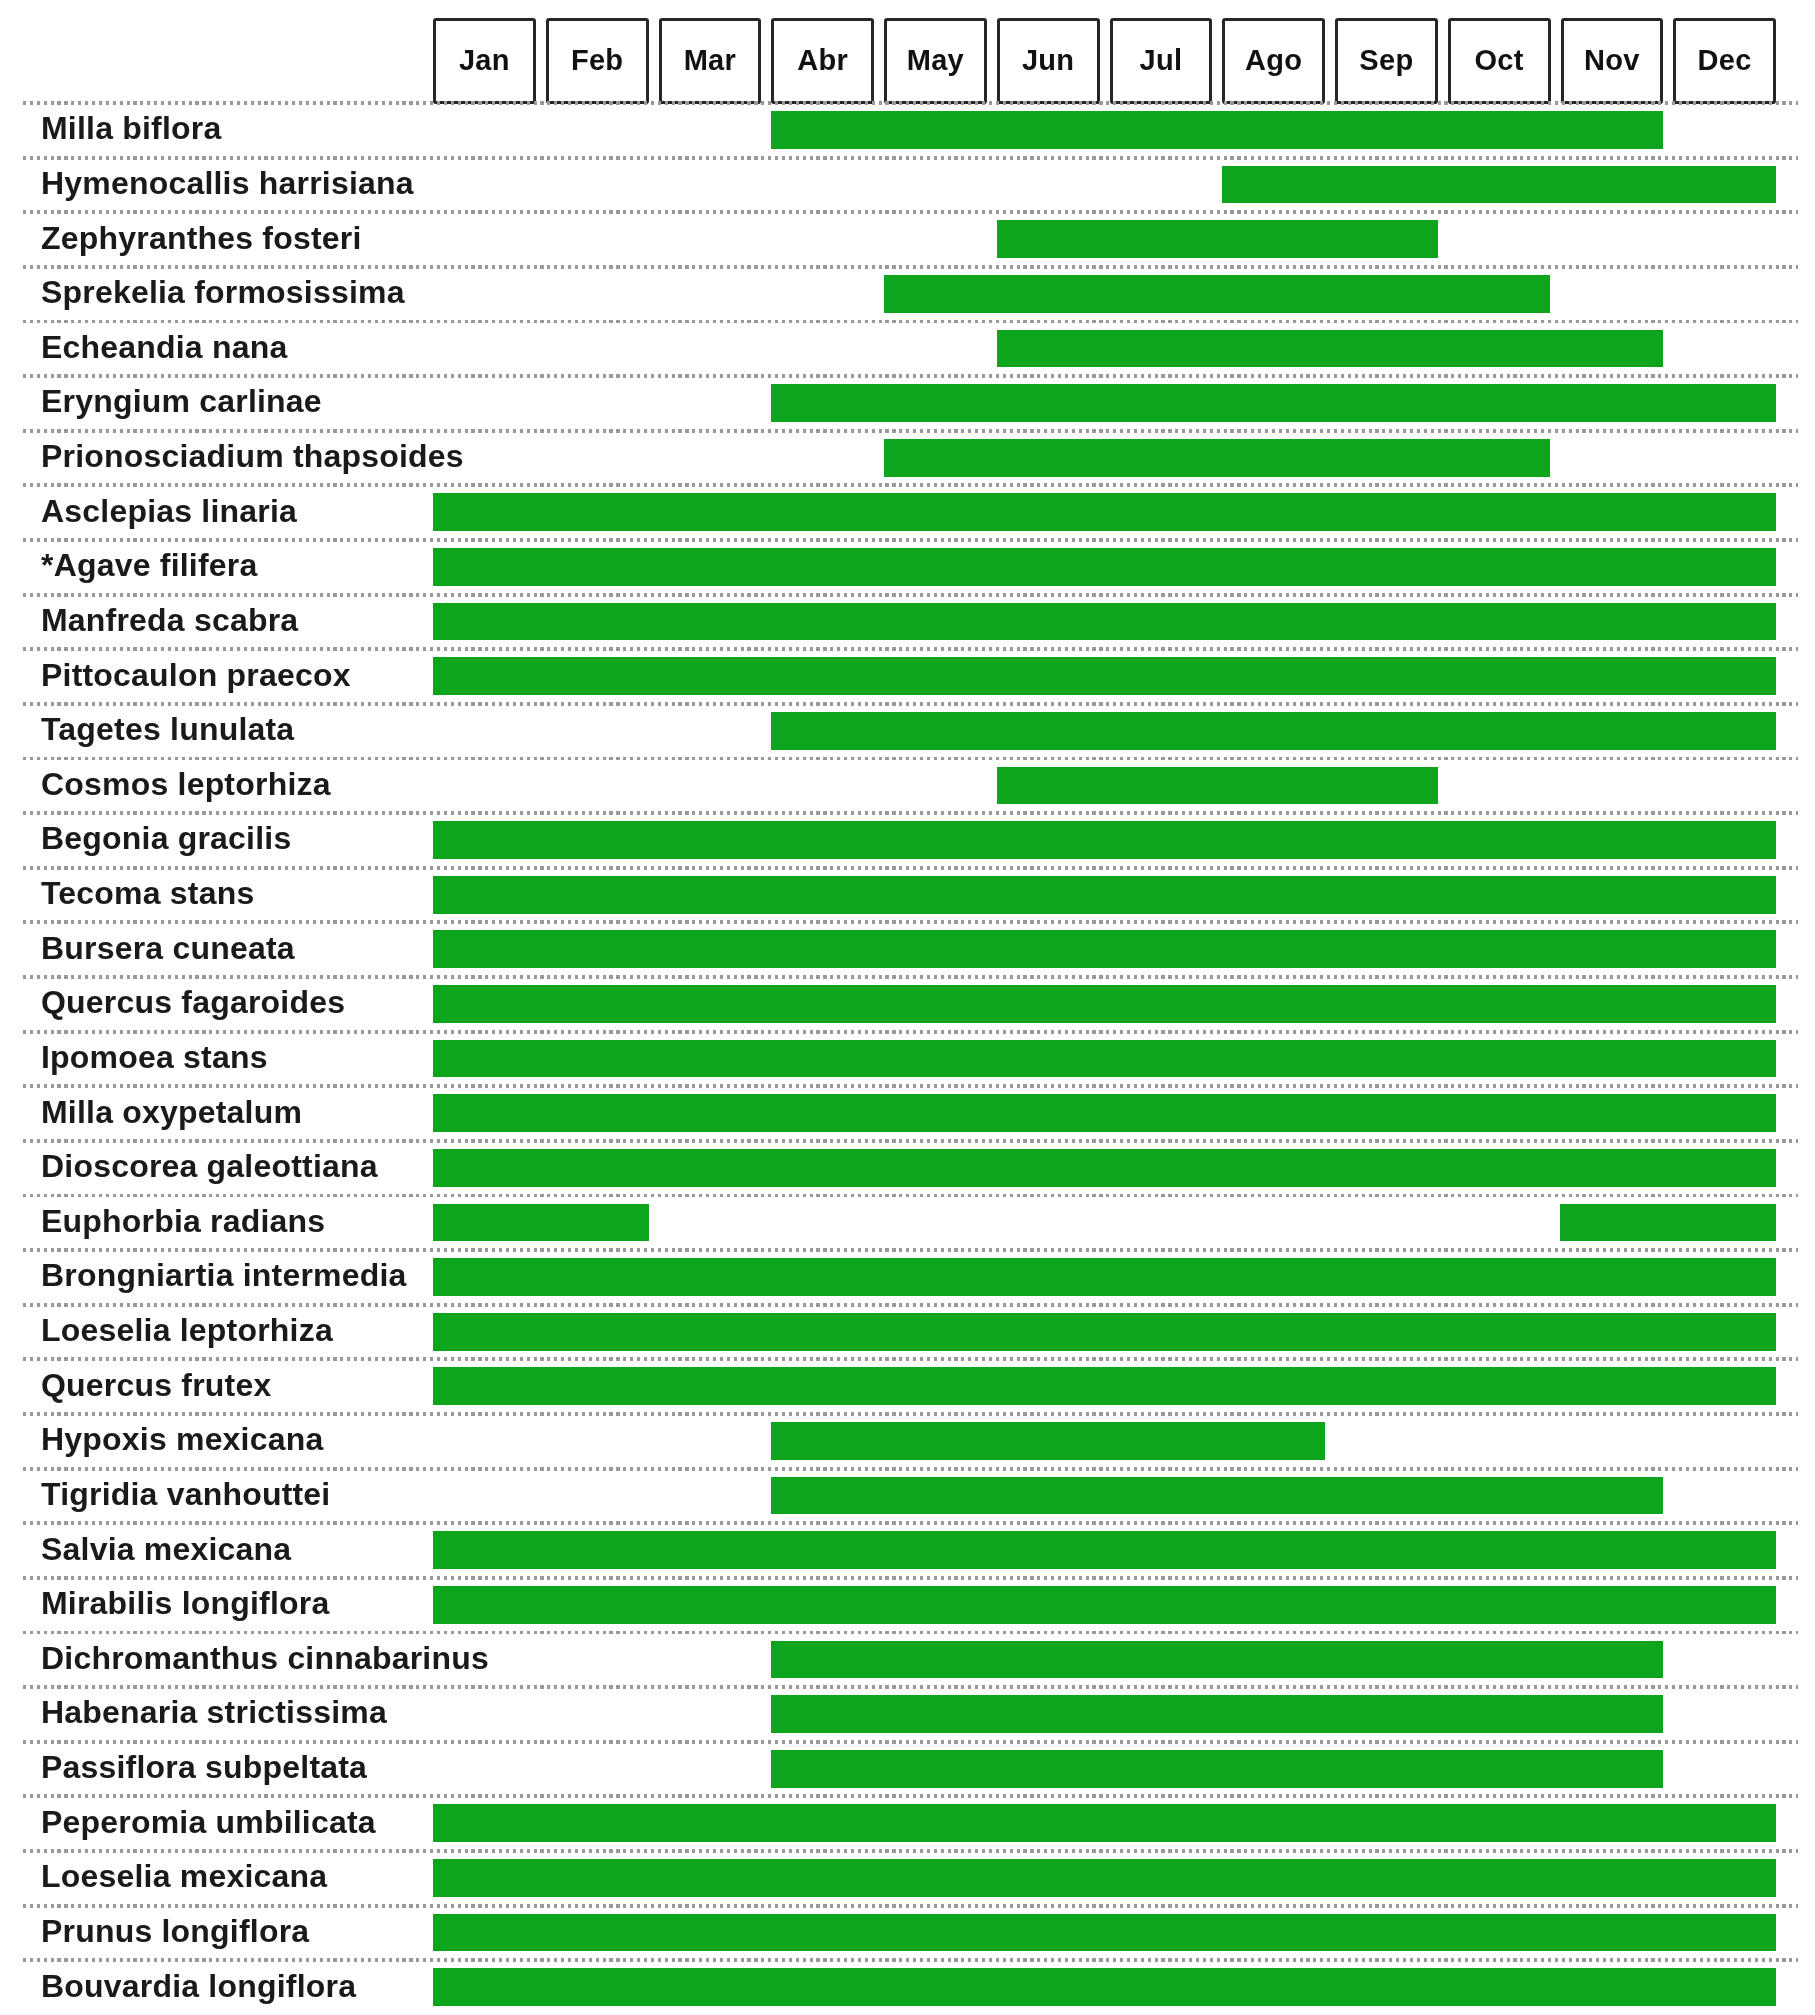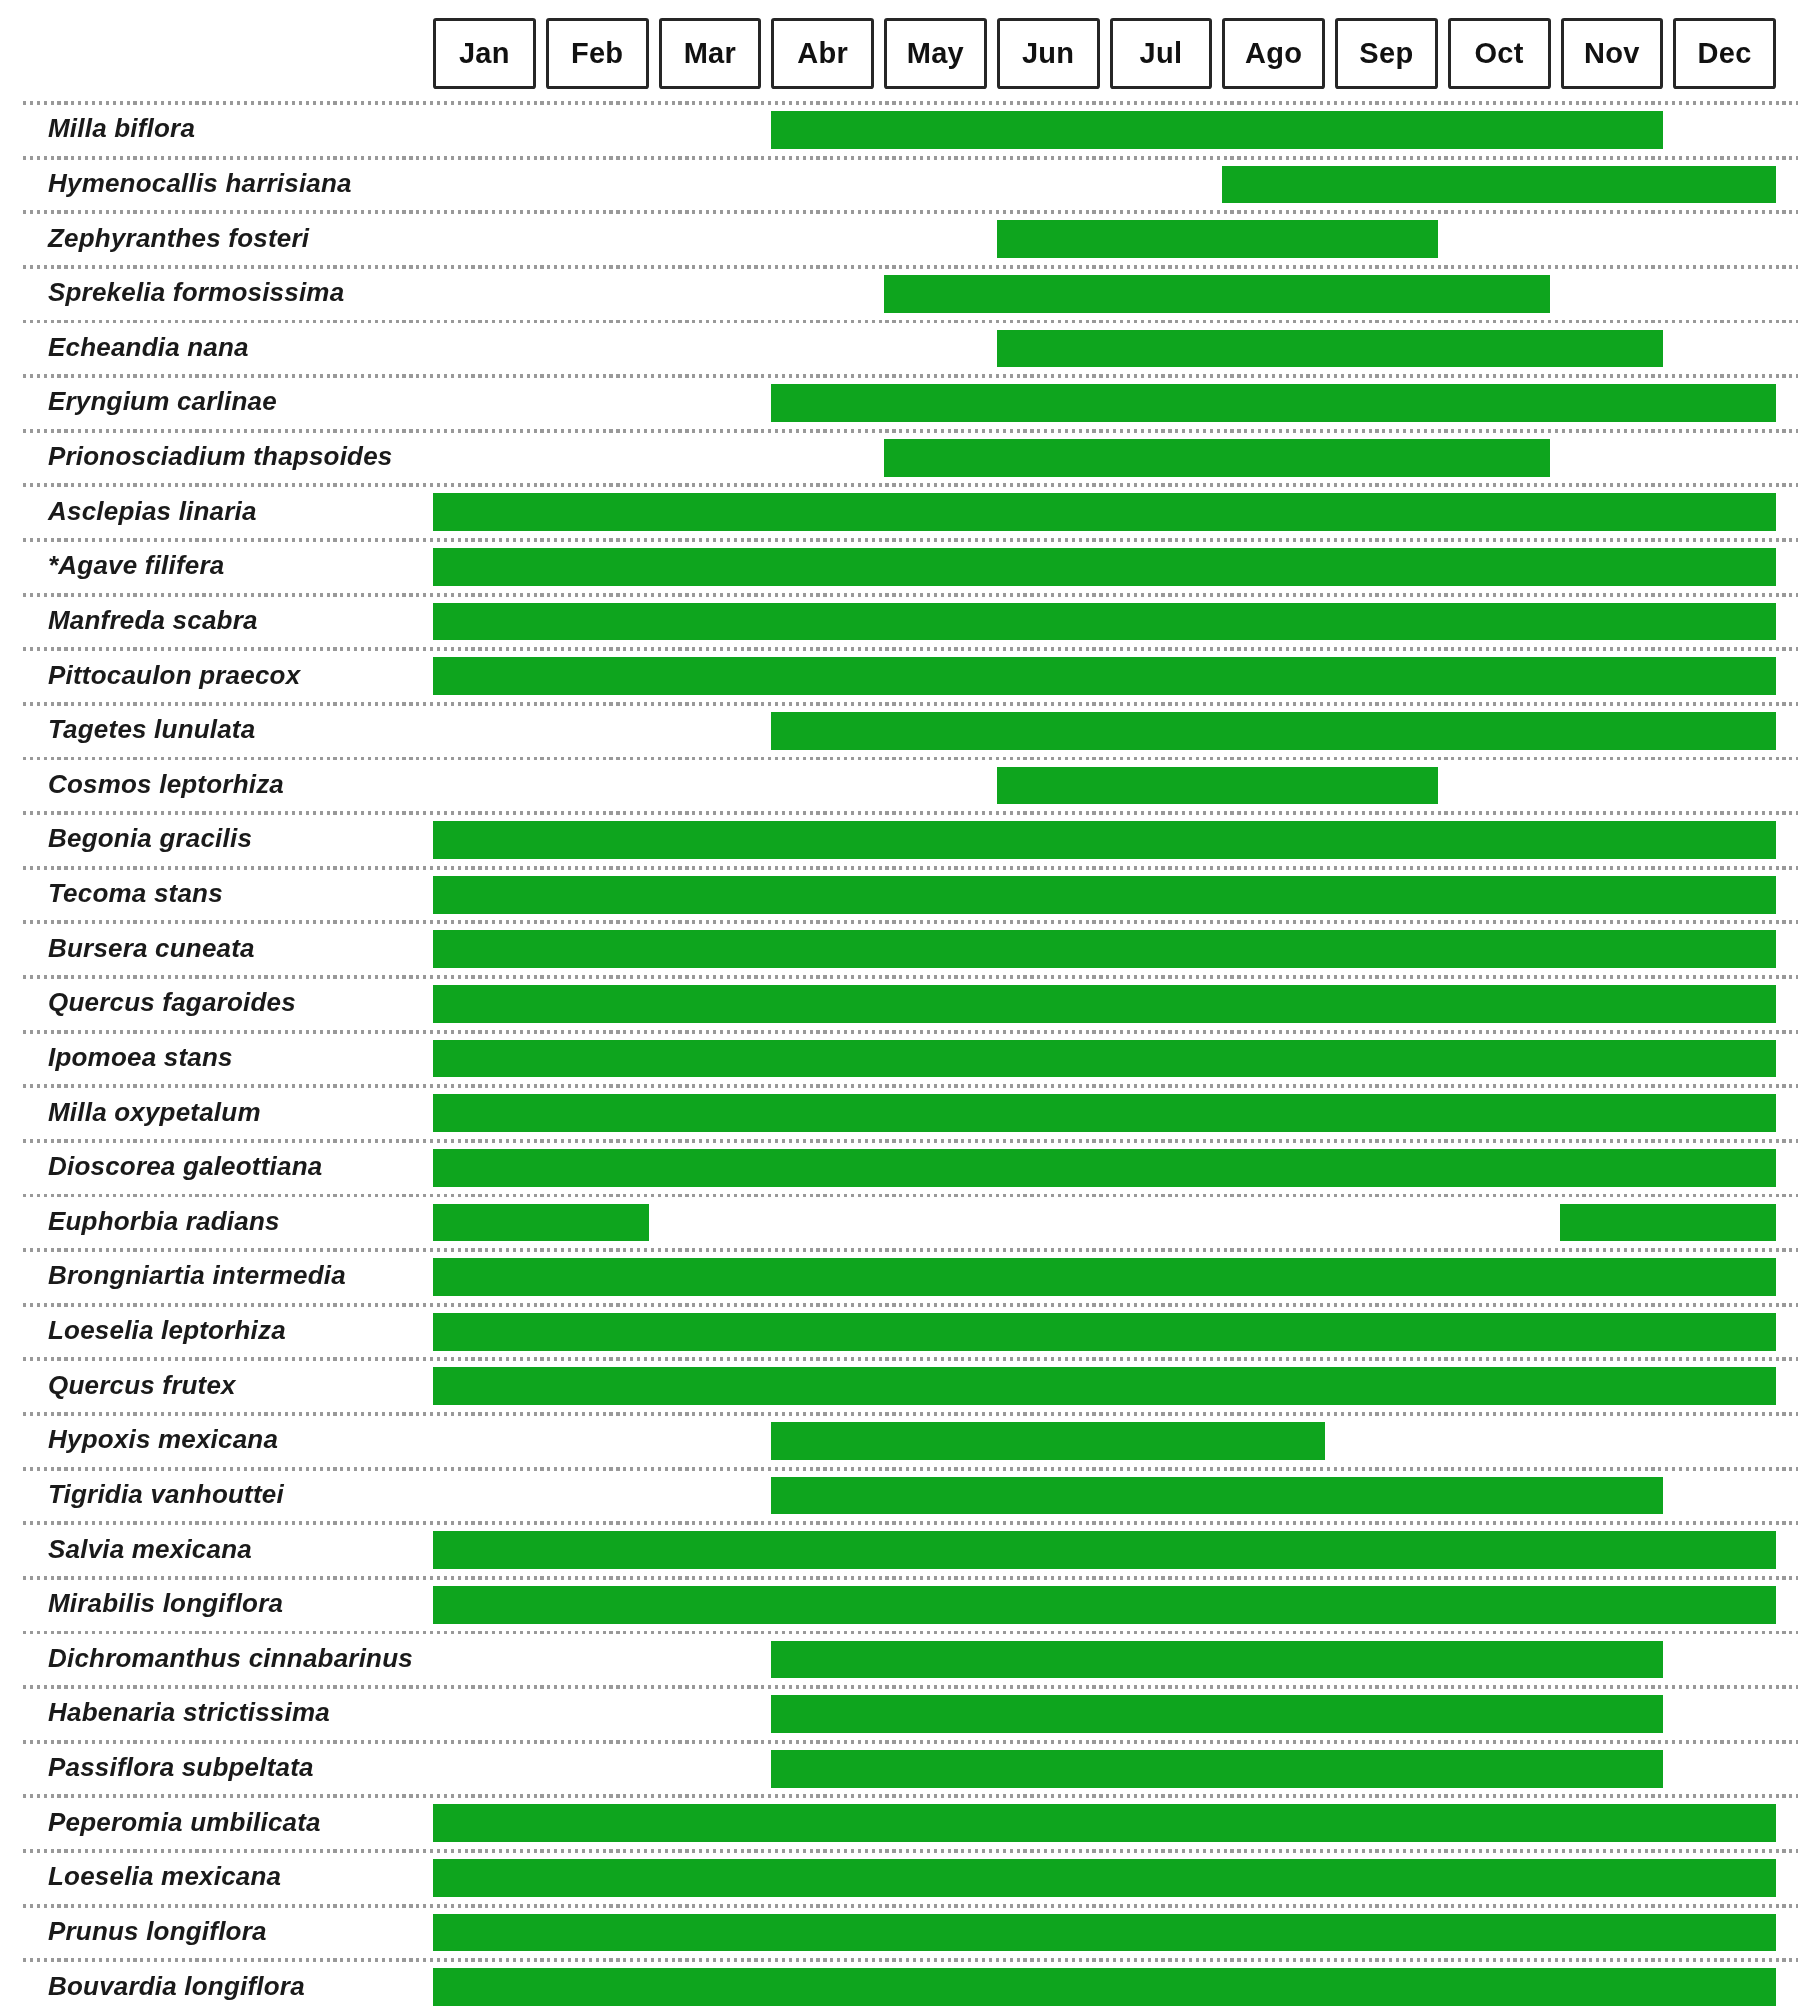--- a/index.html
+++ b/index.html
@@ -8,21 +8,21 @@
     width:1815px;
     height:2015px;
     background:#ffffff;
     font-family:"Liberation Sans", sans-serif;
     overflow:hidden;
   }
   
   .month-header{
     position:absolute;
     left:433px; top:17.5px;
-    width:1353px; height:71px;
+    width:1353px; height:86px;
     display:grid;
     grid-template-columns:repeat(12,1fr);
   }
   .month-box{
     margin-right:10px;
     border:3.1px solid #262626;
     border-radius:3.1px;
     background:#ffffff;
     display:flex;
     align-items:center;
@@ -48,25 +48,24 @@
     position:relative;
   }
   .row-separator{
     position:absolute;
     top:-1.9px; left:22.5px; right:17.5px;
     height:3.8px;
     background:repeating-linear-gradient(90deg,#999999 0 3.1px,transparent 3.1px 6.9px);
   }
   .species-label{
     position:absolute;
-    left:48px; top:50%;
+    left:41px; top:50%;
     transform:translateY(-55%);
-    font-size:26px;
+    font-size:32px;
     font-weight:700;
-    font-style:italic;
     color:#1a1a1a;
     white-space:nowrap;
     letter-spacing:0.2px;
   }
   .bars-track{
     position:absolute;
     left:433px;
     width:1353px;
     top:8.1px; bottom:8.8px;
   }

